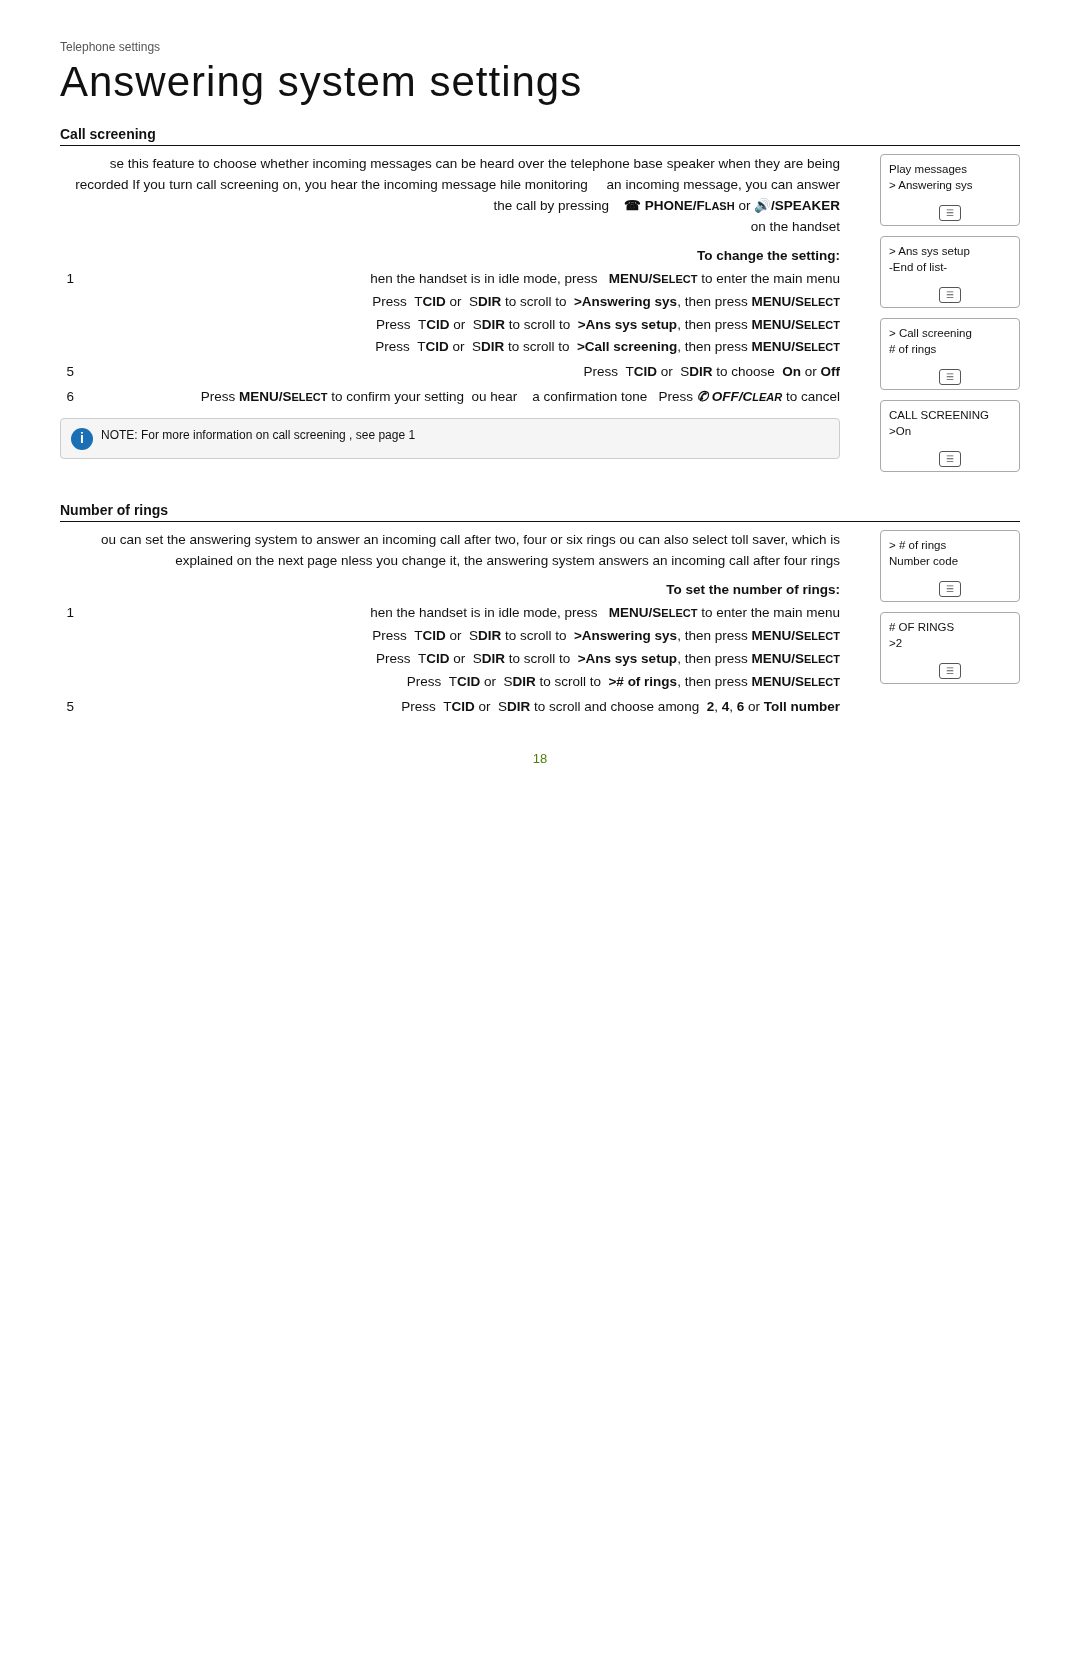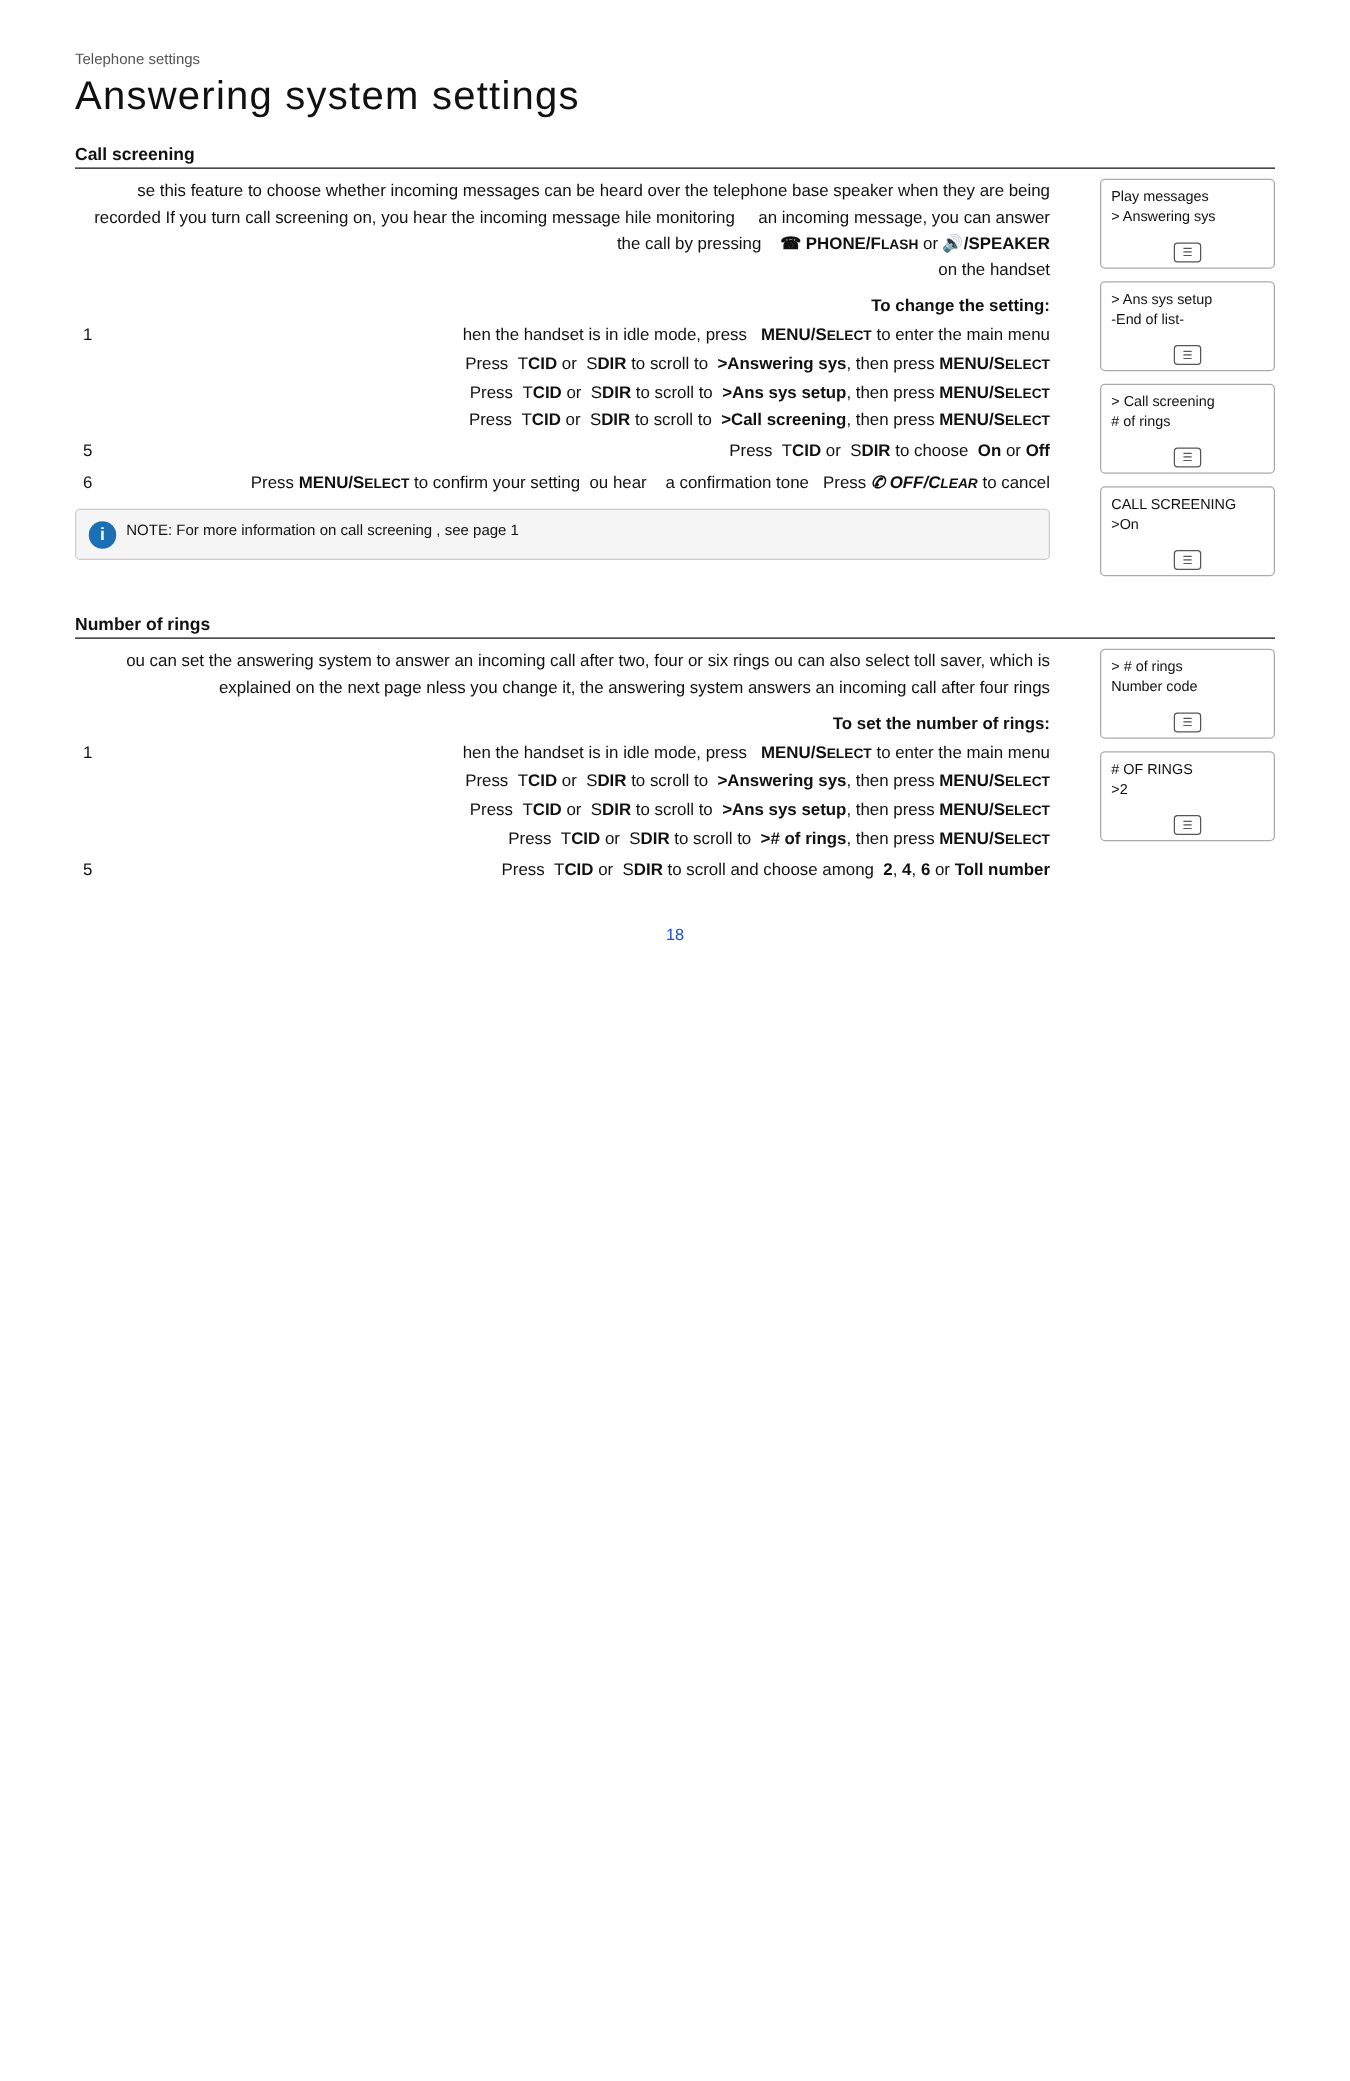--- a/index.html
+++ b/index.html
@@ -12,21 +12,21 @@
       min-height: 1665px;
       padding: 40px 60px 60px 60px;
       position: relative;
     }
     .breadcrumb {
       font-size: 12px;
       color: #555;
       margin-bottom: 4px;
     }
     .page-title {
-      font-size: 32px;
+      font-size: 42px;
       font-weight: 300;
       letter-spacing: 1px;
       margin-bottom: 20px;
       color: #111;
     }
     .section-header {
       font-weight: bold;
       font-size: 14px;
       border-bottom: 1.5px solid #111;
       padding-bottom: 3px;
@@ -144,21 +144,21 @@
       display: flex;
       align-items: center;
       justify-content: center;
       flex-shrink: 0;
       margin-top: 1px;
     }
     .page-number {
       text-align: center;
       font-size: 13px;
       margin-top: 30px;
-      color: #1d4ed8;
+      color: #4d7c0f;
     }
     .small-caps {
       font-variant: small-caps;
       font-weight: bold;
     }
   </style>
 </head>
 <body>
 
 <div class="breadcrumb">Telephone settings</div>

